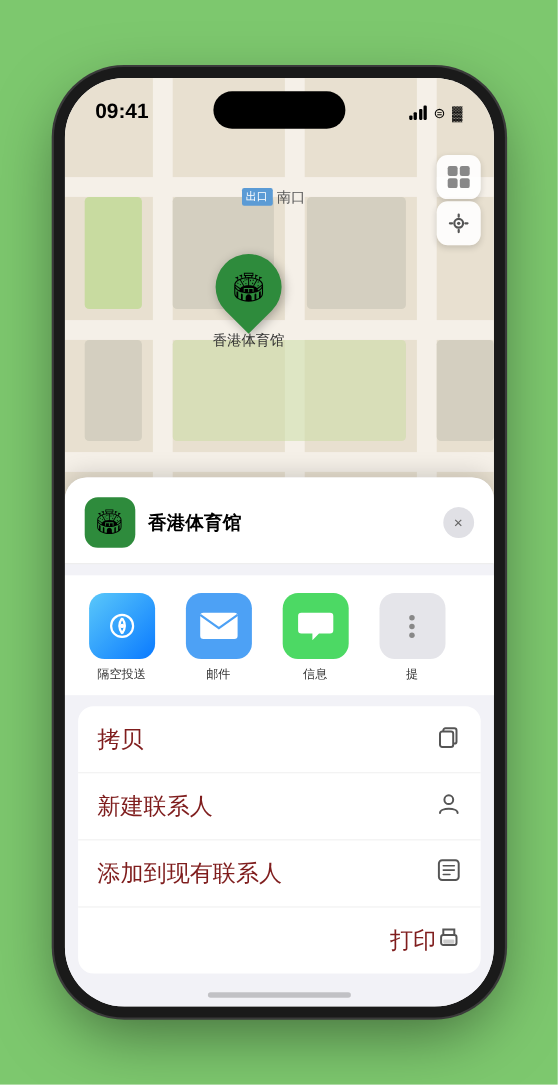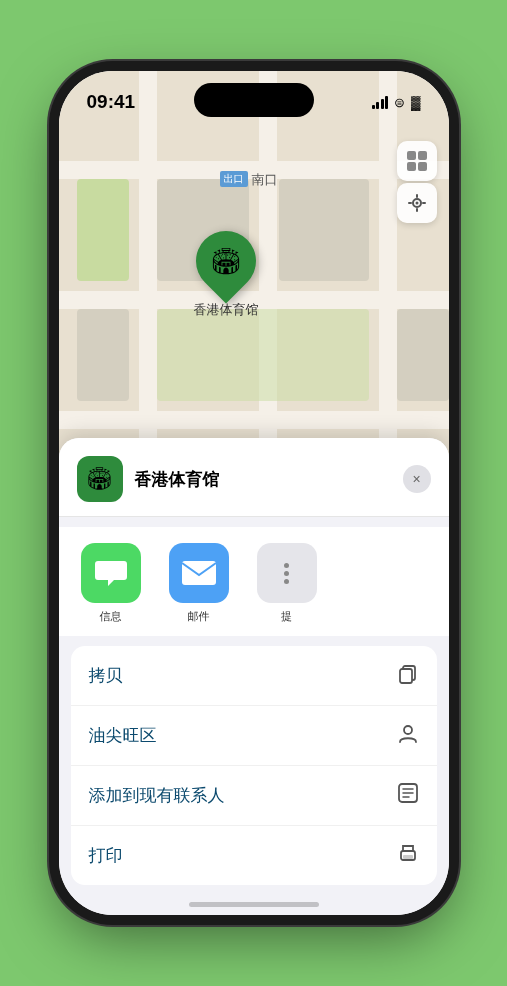--- a/index.html
+++ b/index.html
@@ -316,22 +316,22 @@
       display: flex;
       align-items: center;
       justify-content: space-between;
       padding: 16px 18px;
       border-bottom: 1px solid #f0f0f0;
     }
     .action-item:last-child {
       border-bottom: none;
     }
     .action-label {
-      font-size: 17px;
-      color: #0c4a6e;
+      font-size: 21px;
+      color: #7f1d1d;
     }
     .action-icon {
       font-size: 20px;
       color: #555;
     }
     
     .home-indicator {
       position: absolute;
       bottom: 8px;
       left: 50%;
@@ -438,38 +438,49 @@
       <div class="location-info">
         <div class="location-name">香港体育馆</div>
       </div>
       <div class="close-btn">
         <span>×</span>
       </div>
     </div>
 
     <div class="share-row">
 
-
       <div class="share-item">
-        <div class="share-icon message">
-          <svg width="34" height="32" viewBox="0 0 34 32" fill="none">
-            <path d="M4 4 H30 Q33 4 33 7 V20 Q33 23 30 23 H20 L14 29 L14 23 H4 Q1 23 1 20 V7 Q1 4 4 4Z" fill="white"></path>
+        <div class="share-icon airdrop">
+          <svg width="34" height="34" viewBox="0 0 34 34" fill="none">
+            <circle cx="17" cy="17" r="10" stroke="white" stroke-width="2"></circle>
+            <path d="M17 10 Q22 17 17 24" stroke="white" stroke-width="2" fill="none"></path>
+            <path d="M17 10 Q12 17 17 24" stroke="white" stroke-width="2" fill="none"></path>
+            <circle cx="17" cy="17" r="2" fill="white"></circle>
           </svg>
         </div>
-        <span class="share-label">信息</span>
+        <span class="share-label">隔空投送</span>
       </div>
 
       <div class="share-item">
         <div class="share-icon mail">
           <svg width="36" height="26" viewBox="0 0 36 26" fill="none">
             <rect x="1" y="1" width="34" height="24" rx="3" fill="white"></rect>
             <path d="M1 3 L18 15 L35 3" stroke="#4da1f5" stroke-width="2"></path>
           </svg>
         </div>
         <span class="share-label">邮件</span>
+      </div>
+
+      <div class="share-item">
+        <div class="share-icon message">
+          <svg width="34" height="32" viewBox="0 0 34 32" fill="none">
+            <path d="M4 4 H30 Q33 4 33 7 V20 Q33 23 30 23 H20 L14 29 L14 23 H4 Q1 23 1 20 V7 Q1 4 4 4Z" fill="white"></path>
+          </svg>
+        </div>
+        <span class="share-label">信息</span>
       </div>
 
 
       <div class="share-more">
         <div class="share-more-icon">
           <div class="dots-vert">
             <div class="dot"></div>
             <div class="dot"></div>
             <div class="dot"></div>
           </div>
@@ -484,41 +495,41 @@
         <span class="action-label">拷贝</span>
         <span class="action-icon">
           <svg width="22" height="22" viewBox="0 0 22 22" fill="none">
             <rect x="6" y="4" width="12" height="14" rx="2" stroke="#555" stroke-width="1.8"></rect>
             <rect x="3" y="7" width="12" height="14" rx="2" fill="white" stroke="#555" stroke-width="1.8"></rect>
           </svg>
         </span>
       </div>
 
       <div class="action-item">
-        <span class="action-label">油尖旺区</span>
+        <span class="action-label">新建联系人</span>
         <span class="action-icon">
           <svg width="22" height="22" viewBox="0 0 22 22" fill="none">
             <circle cx="11" cy="8" r="4" stroke="#555" stroke-width="1.8"></circle>
             <path d="M3 20 C3 15 19 15 19 20" stroke="#555" stroke-width="1.8" stroke-linecap="round"></path>
           </svg>
         </span>
       </div>
 
 
       <div class="action-item">
         <span class="action-label">添加到现有联系人</span>
         <span class="action-icon">
           <svg width="22" height="22" viewBox="0 0 22 22" fill="none">
             <rect x="2" y="2" width="18" height="18" rx="3" stroke="#555" stroke-width="1.8"></rect>
             <path d="M6 7 H16 M6 11 H16 M6 15 H12" stroke="#555" stroke-width="1.5" stroke-linecap="round"></path>
           </svg>
         </span>
       </div>
 
-      <div class="action-item" style="border-bottom:none;">
+      <div class="action-item" style="border-bottom:none;justify-content:flex-end;">
         <span class="action-label">打印</span>
         <span class="action-icon">
           <svg width="22" height="22" viewBox="0 0 22 22" fill="none">
             <rect x="4" y="9" width="14" height="9" rx="2" stroke="#555" stroke-width="1.8"></rect>
             <path d="M6 9 L6 4 L16 4 L16 9" stroke="#555" stroke-width="1.8"></path>
             <rect x="6" y="13" width="10" height="4" rx="1" fill="#555" opacity="0.3"></rect>
           </svg>
         </span>
       </div>
     </div>

